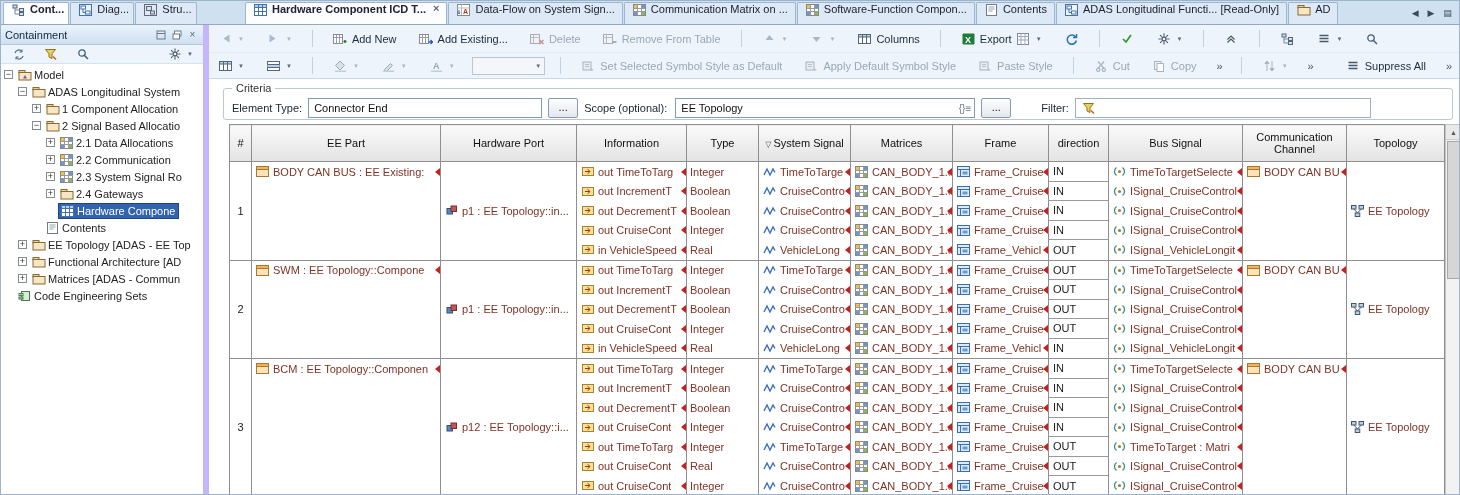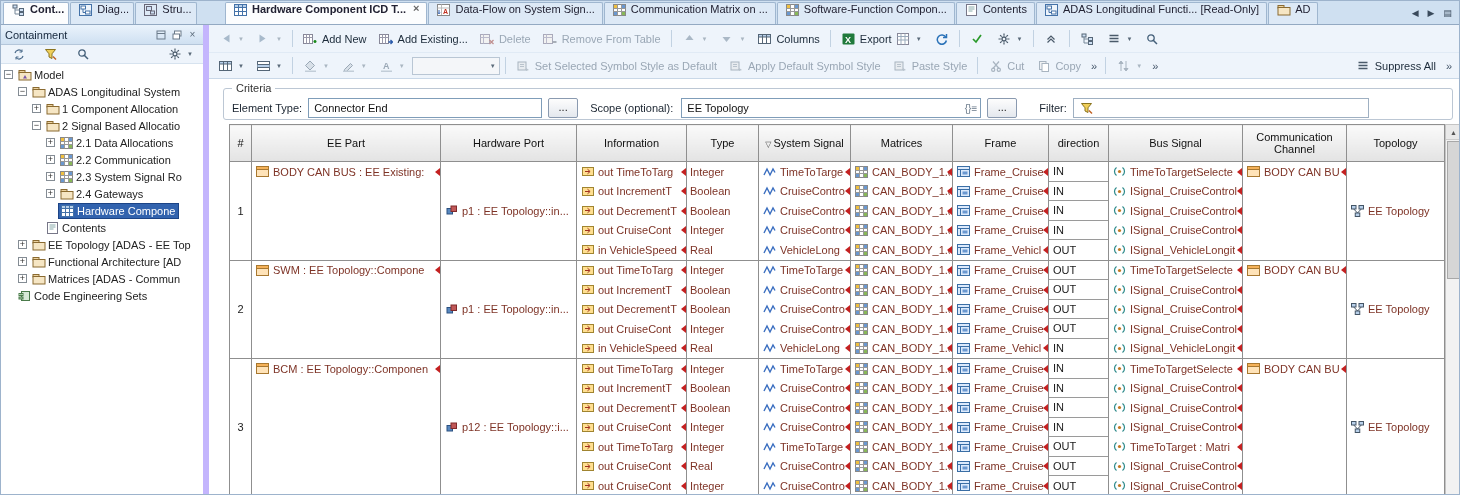--- a/index.html
+++ b/index.html
@@ -2,21 +2,21 @@
 <html><head>
 <meta charset="utf-8">
 <style>
 *{box-sizing:border-box;margin:0;padding:0}
 html,body{background:#dfe9f4}
 body{font-family:"Liberation Sans",sans-serif;font-size:11px;color:#222}
 .app{width:1460px;height:495px;background:#fff;overflow:hidden;display:flex;flex-direction:column;border:1px solid #9db3cc}
 
 .tabbar{flex:0 0 24px;height:24px;background:#cfe0f1;border-bottom:1px solid #93a9c2;display:flex;align-items:flex-end;padding-top:1px;overflow:hidden}
 .mini-tabs{display:flex;flex:0 0 196px;width:196px;gap:1px;padding-left:2px;height:22px}
-.main-tabs{display:flex;flex:1;gap:1px;height:22px;margin-left:28px;overflow:hidden}
+.main-tabs{display:flex;flex:1;gap:1px;height:22px;margin-left:48px;overflow:hidden}
 .tab{display:inline-flex;gap:4px;padding:0 7px;height:22px;border:1px solid #9fb6cf;border-bottom:none;border-radius:2px 2px 0 0;background:#dde9f6;white-space:nowrap;overflow:hidden;color:#223;cursor:default}
 .tab.active{background:#fcfdfe;font-weight:bold}
 .tab .x{margin-left:3px;color:#666;font-size:11px;line-height:1}
 .tab.partial{max-width:52px}
 .tab-nav{flex:0 0 70px;display:flex;align-items:center;justify-content:flex-end;gap:3px;height:22px;padding-right:4px}
 .navbtn{font-size:9px;color:#3a4a5c;padding:2px 3px;cursor:default}
 
 .split{flex:1;display:flex;overflow:hidden}
 .left{flex:0 0 208px;width:208px;border-right:6px solid #c4b5fd;background:#fff;display:flex;flex-direction:column;overflow:hidden}
 .phead{flex:0 0 20px;background:linear-gradient(#eaf3fc,#cfe0f1);border-bottom:1px solid #b4c6da;display:flex;align-items:center;gap:4px;padding:0 4px}
@@ -25,21 +25,21 @@
 .ptool{flex:0 0 19px;background:#eef4fb;border-bottom:1px solid #d7e3ef;display:flex;align-items:center;gap:7px;padding:0 5px}
 .ptool .spacer{flex:1}
 .tree{flex:1;background:#fff;overflow:hidden;padding-top:2px}
 .titem{display:flex;align-items:center;height:17px;white-space:nowrap;overflow:hidden}
 .exp{flex:none;width:9px;height:9px;border:1px solid #848c94;background:#fff;font-size:9px;line-height:7px;text-align:center;color:#333;margin-right:3px}
 .exp.none{border:none;background:transparent}
 .node{display:inline-flex;align-items:center;gap:2px;height:16px;padding:0 3px 0 1px}
 .titem.sel .node{background:#3263ae;border:1px solid #1c4486;color:#fff}
 
 .main{flex:1;display:flex;flex-direction:column;overflow:hidden;background:#fff}
-.tb{display:flex;align-items:center;gap:2px;padding:0 4px;background:#eef4fb;white-space:nowrap;overflow:hidden}
+.tb{display:flex;align-items:center;gap:12px;padding:0 4px;background:#eef4fb;white-space:nowrap;overflow:hidden}
 .tb1{flex:0 0 28px;border-bottom:1px solid #e0eaf5}
 .tb2{flex:0 0 26px;border-bottom:1px solid #c9d8e8}
 .tbtn{display:inline-flex;align-items:center;gap:4px;padding:2px 5px;border-radius:2px;color:#1c2b3a}
 .tbtn.dis{color:#9aa7b5}
 .sep{width:1px;height:17px;background:#c2d2e2;margin:0 3px;flex:none}
 .dd{font-size:6px;color:#5a6a7a;margin-left:1px}
 .tbtn.dis .dd{color:#aab6c2}
 .ovf{color:#45566a;font-size:11px;padding:0 3px}
 .combo{width:88px;height:18px;border:1px solid #b9c6d4;background:#f4f6f9;display:inline-flex;align-items:center;justify-content:flex-end;padding:0 3px}
 .tbflex{flex:1}
@@ -734,27 +734,27 @@
         </div>
       <div class="doc">
         <fieldset class="criteria">
           <legend>Criteria</legend>
           <div class="crow">
             <span class="clabel">Element Type:</span>
             <span class="tfield etype">
                 <span>Connector End</span>
               </span>
             <span class="btn3">...</span>
-            <span class="clabel" style="margin-left:6px">Scope (optional):</span>
+            <span class="clabel" style="margin-left:0">Scope (optional):</span>
             <span class="tfield scope">
                 <span>EE Topology</span>
                 <span class="adorn">{}≡</span>
               </span>
             <span class="btn3">...</span>
-            <span class="clabel" style="margin-left:16px">Filter:</span>
+            <span class="clabel" style="margin-left:24px">Filter:</span>
             <span class="tfield filterbox">
                 <span class="ic" id="funnelSlot">
                   <svg width="13" height="12">
                     <path d="M1.5 1.5h10L8 5.8v4.7L5 9V5.8z" fill="#f0cf5a" stroke="#8a7420"></path>
                     <path d="M9 8.5l3 3" stroke="#c06020" stroke-width="1.4"></path>
                   </svg>
                 </span>
                 <span></span>
               </span>
           </div>

